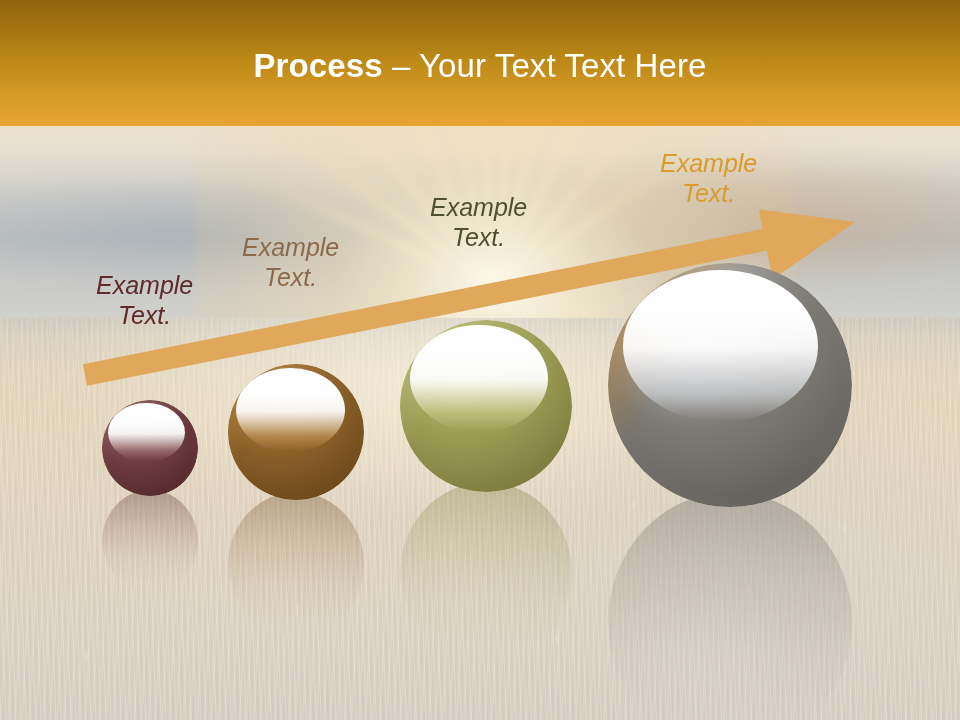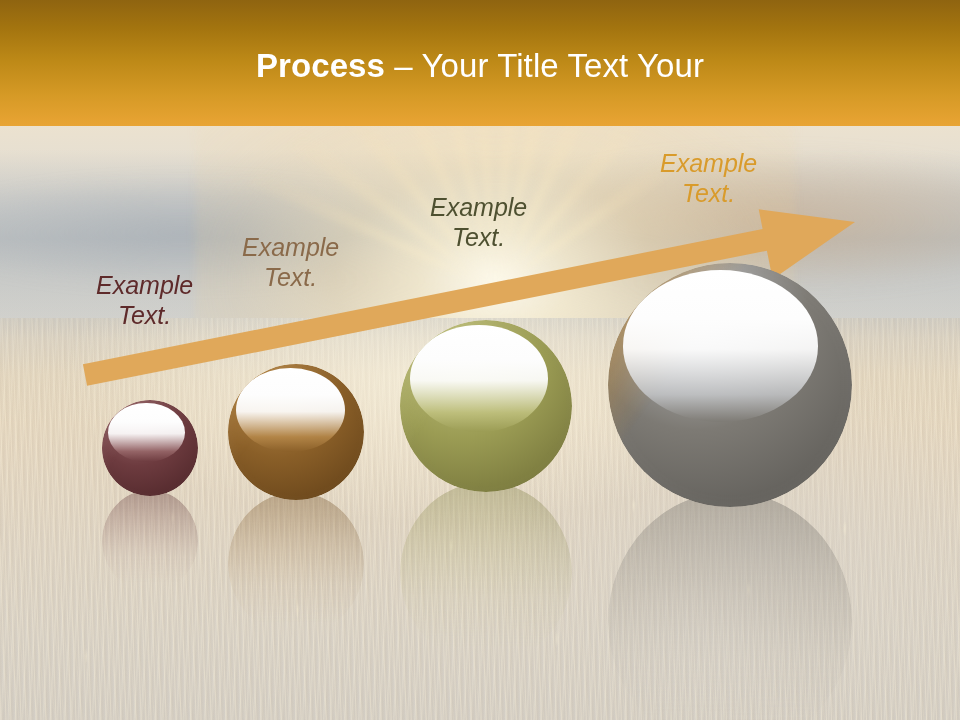--- a/index.html
+++ b/index.html
@@ -293,17 +293,17 @@
 
   <div id="labels">
       <div class="label" style="left: 96px; top: 270px; color: rgb(94, 42, 42);"><span>Example</span><span class="l2">Text.</span></div>
       <div class="label" style="left: 242px; top: 232px; color: rgb(138, 106, 74);"><span>Example</span><span class="l2">Text.</span></div>
       <div class="label" style="left: 430px; top: 192px; color: rgb(78, 80, 48);"><span>Example</span><span class="l2">Text.</span></div>
       <div class="label" style="left: 660px; top: 148px; color: rgb(217, 155, 43);"><span>Example</span><span class="l2">Text.</span></div>
     </div>
 
   <div class="header">
     <div class="header-title">
-      <span class="strong">Process</span><span class="dash"> – </span><span class="rest">Your Title Text Your</span>
+      <span class="strong">Process</span><span class="dash"> – </span><span class="rest">Your Text Text Here</span>
     </div>
   </div>
 
 </div>
 
 </body></html>

